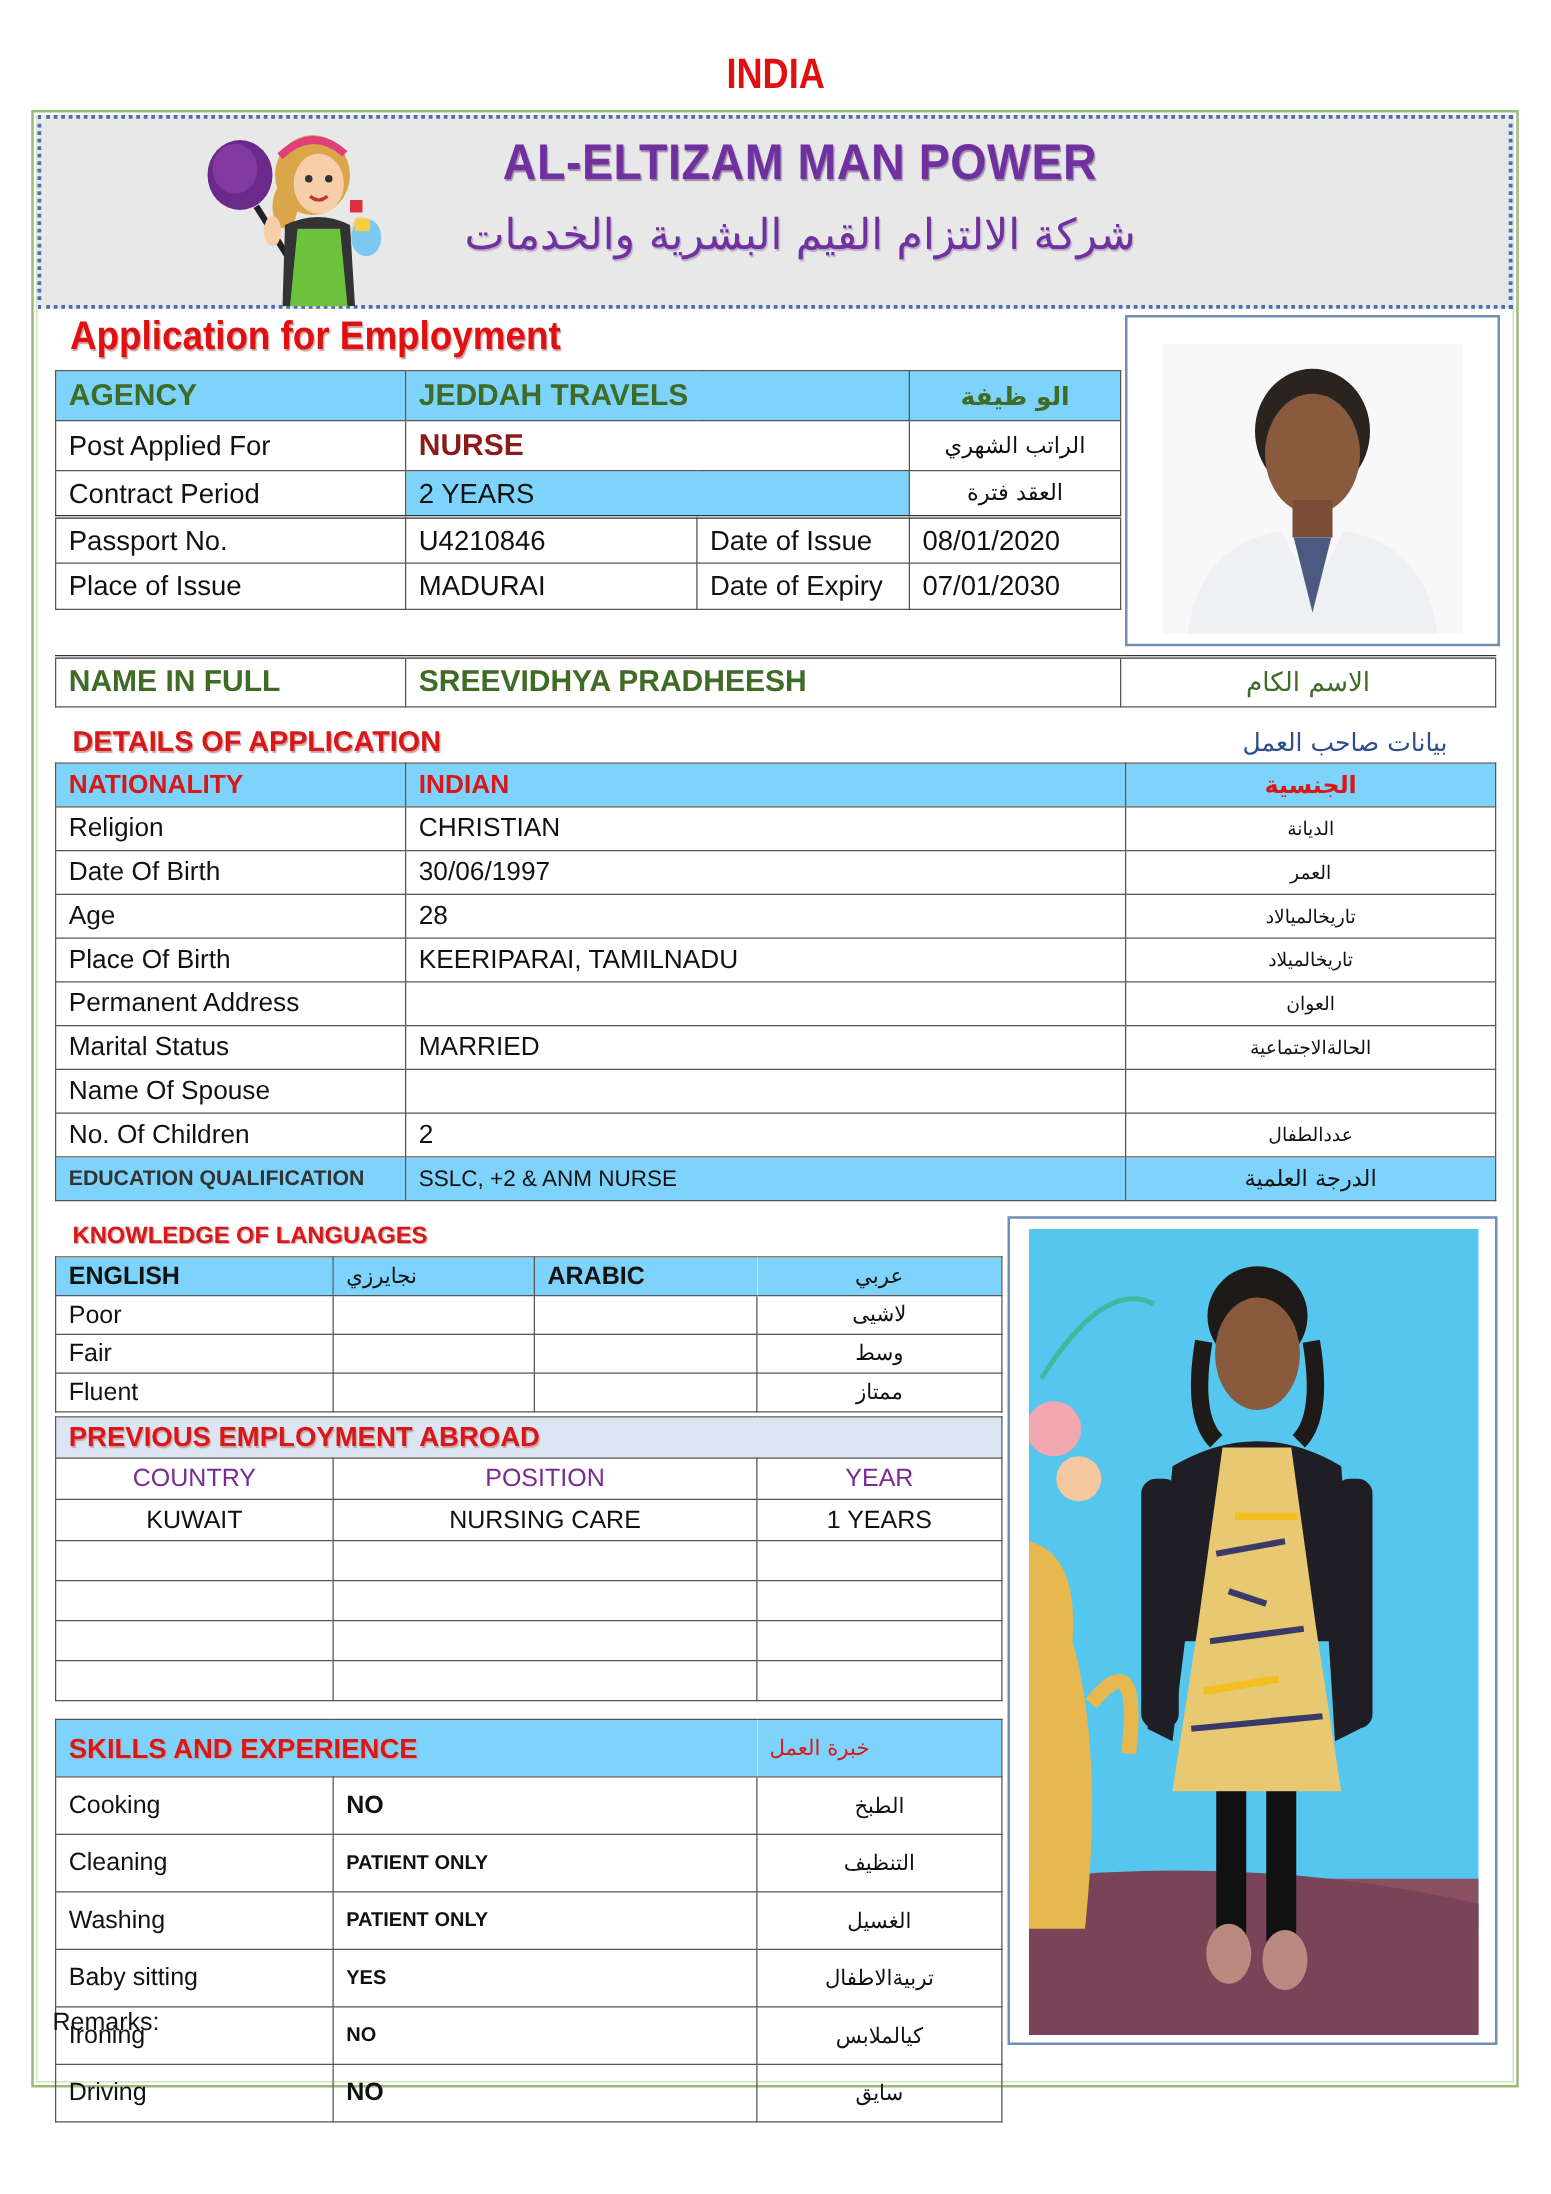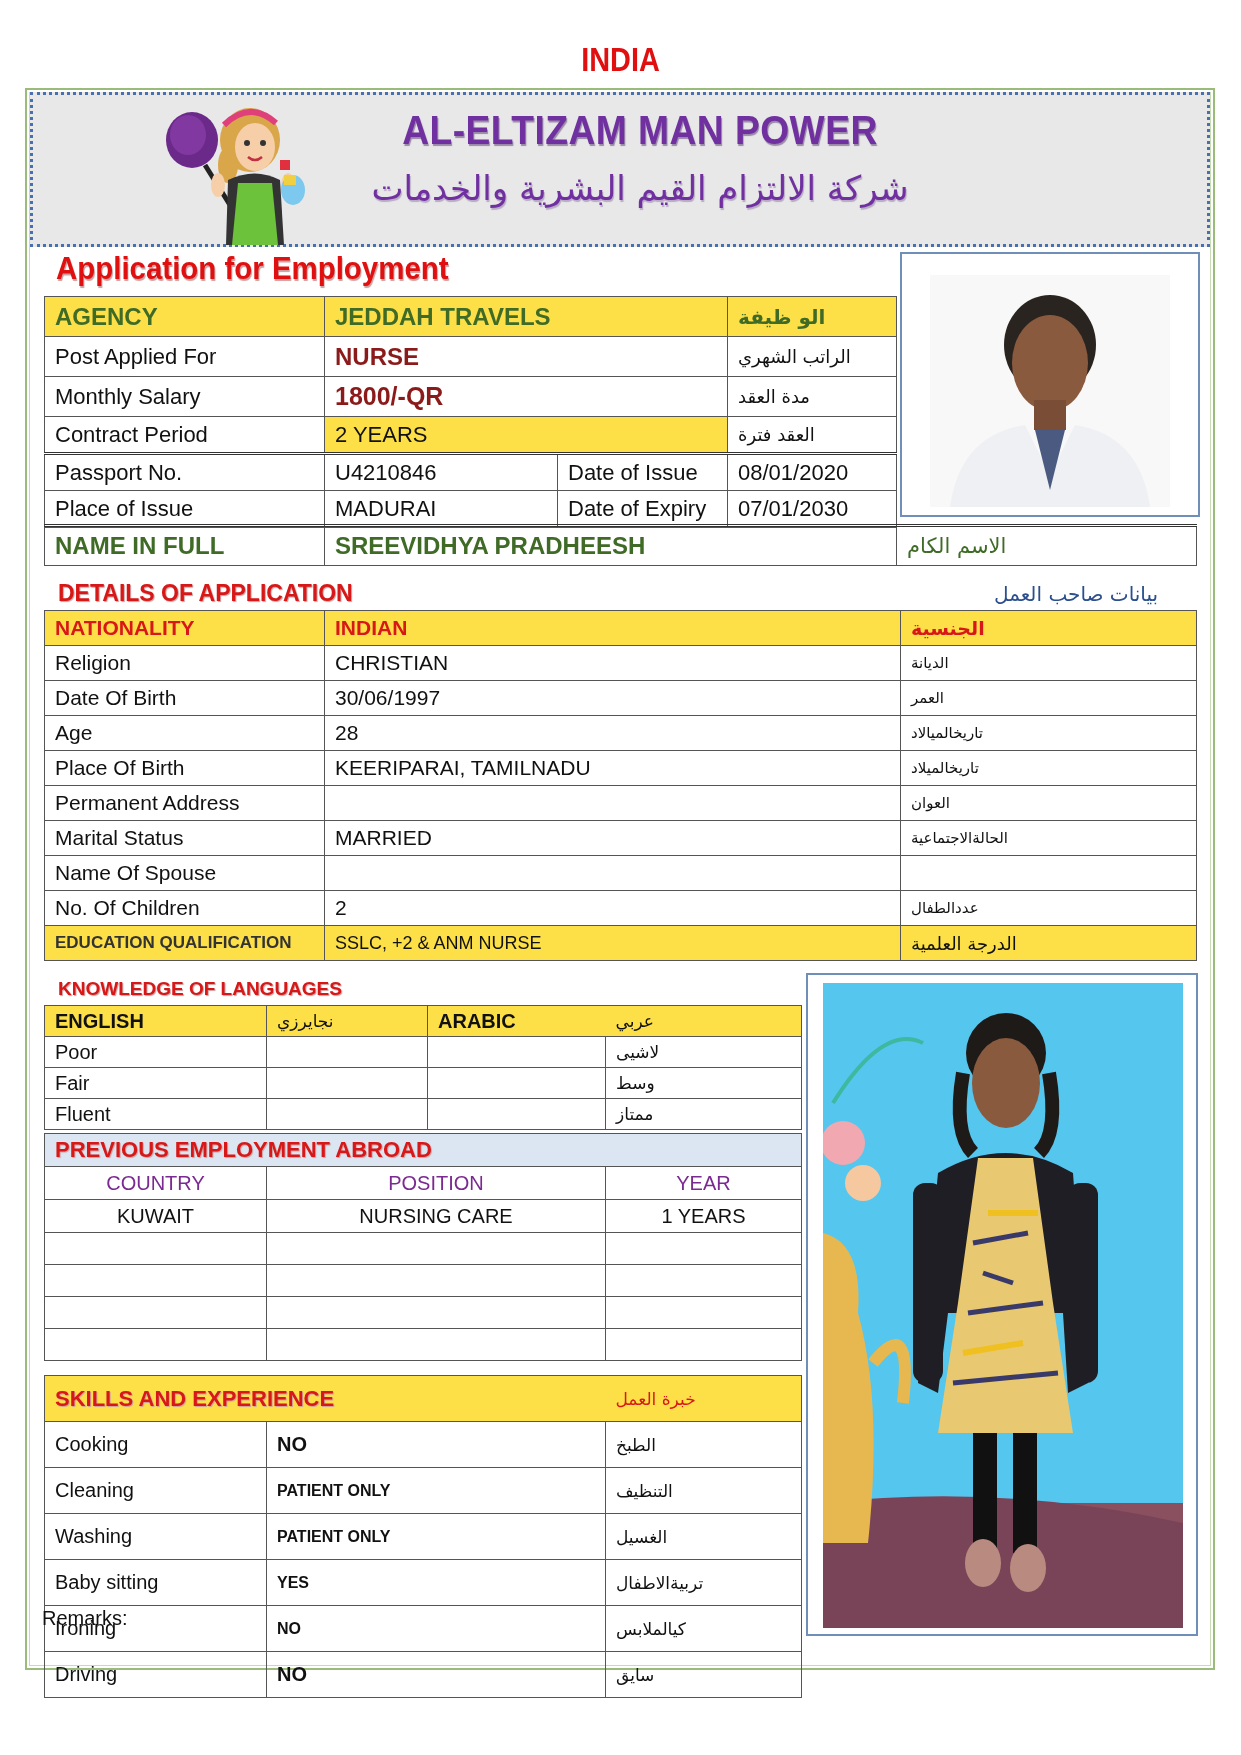--- a/index.html
+++ b/index.html
@@ -21,22 +21,22 @@
     text-shadow: 1px 2px 1px #9a8aa8; transform: scaleX(0.93); }
   .company-name-ar { position: absolute; left: 310px; top: 168px; width: 660px; text-align: center;
     font-family: "DejaVu Sans", sans-serif; font-size: 34px; color: #7030a0; direction: rtl;
     text-shadow: 1px 2px 1px #b8aac4; }
 
   .app-title { position: absolute; left: 56px; top: 250px; font-size: 32px; font-weight: bold; color: #e01010;
     text-shadow: 1px 2px 1px #c8a0a0; transform: scaleX(0.92); transform-origin: left; }
 
   table { border-collapse: collapse; position: absolute; table-layout: fixed; }
   td { border: 1px solid #555; padding: 0 10px; vertical-align: middle; white-space: nowrap; overflow: hidden; }
-  .rtl { direction: rtl; text-align: left; font-family: "DejaVu Sans", sans-serif; }
-  .grey { background: #fde047; }
+  .rtl { direction: rtl; text-align: center; font-family: "DejaVu Sans", sans-serif; }
+  .grey { background: #7dd3fc; }
   .green-b { color: #3f6b26; font-weight: bold; }
   .maroon { color: #8b1a1a; font-weight: bold; }
   .red-b { color: #d81818; font-weight: bold; }
   .purple { color: #7a2a90; }
 
   
   #top-table { left: 44px; top: 296px; width: 852px; }
   #top-table td { height: 37px; font-size: 22px; }
   #top-table tr.tall td { height: 40px; }
   #top-table .rtl { font-size: 18px; }
@@ -135,25 +135,20 @@
   <tbody>
       <tr class="grey tall">
     <td class="green-b" style="font-size:24px">AGENCY</td>
     <td class="green-b" colspan="2" style="font-size:24px">JEDDAH TRAVELS</td>
     <td class="rtl green-b" style="font-size:20px">الو ظيفة</td>
   </tr>
   <tr class="tall">
     <td>Post Applied For</td>
     <td class="maroon" colspan="2" style="font-size:24px">NURSE</td>
     <td class="rtl">الراتب الشهري</td>
-  </tr>
-  <tr class="tall">
-    <td>Monthly Salary</td>
-    <td class="maroon" colspan="2" style="font-size:25px">1800/-QR</td>
-    <td class="rtl">مدة العقد</td>
   </tr>
   <tr style="border-bottom:3px double #333">
     <td>Contract Period</td>
     <td class="grey" colspan="2">2 YEARS</td>
     <td class="rtl">العقد فترة</td>
   </tr>
   <tr>
     <td>Passport No.</td>
     <td>U4210846</td>
     <td>Date of Issue</td>

